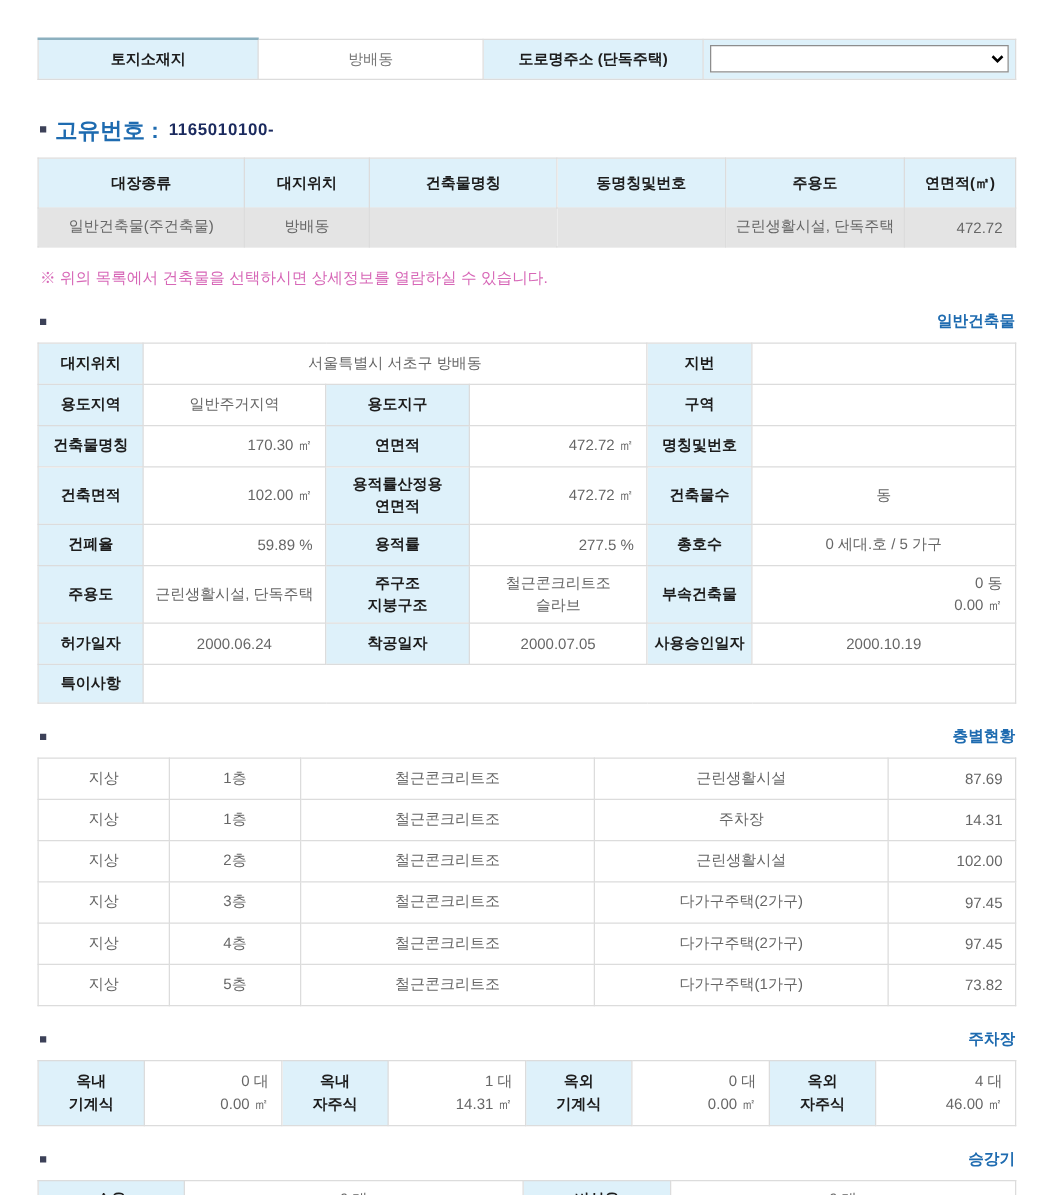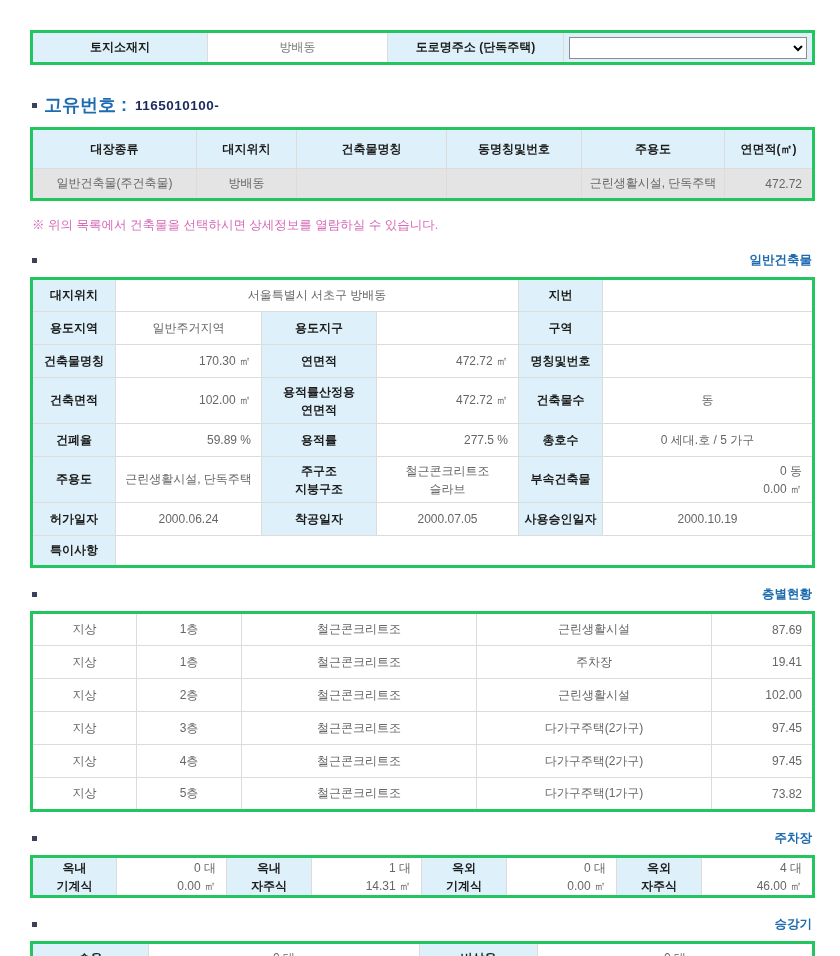--- a/index.html
+++ b/index.html
@@ -3,21 +3,21 @@
 <meta charset="utf-8">
 <style>
   * { box-sizing: border-box; }
   html,body { margin:0; padding:0; background:#fff; }
   body { width:840px; font-family:"Liberation Sans", sans-serif; color:#333; }
   .page { padding:30px 28px 24px 30px; width:840px; }
 
   table { border-collapse:collapse; table-layout:fixed; width:782px; }
   td { border:1px solid #dcdcdc; font-size:12px; height:33px; vertical-align:middle;
        padding:0 4px; overflow:hidden; }
-  table.boxed { border:3px solid #22c55e; }
+  table.boxed { border:1px solid #22c55e; }
 
   .lbl { background:#def1fa; font-weight:bold; color:#1c1c1c; text-align:center; }
   .val { color:#666; text-align:center; }
   .num { text-align:right; padding-right:10px; }
   .pre { white-space:pre-line; line-height:1.5; }
 
   
   .topbar td { height:32px; }
   .tab-active { border-top:2px solid #8cb0bf; }
   .topbar .val { color:#777; }
@@ -34,21 +34,21 @@
   .summary td { height:40px; }
   .summary .hdr { background:#def1fa; font-weight:bold; color:#1c1c1c; text-align:center; }
   .summary tr.data td { background:#e4e4e4; color:#666; height:31px; }
 
   .notice { color:#d767b7; font-size:12.5px; margin:16px 0 2px 2px; }
 
   .section-title { display:flex; align-items:center; margin:18px 0 8px 2px;
                    color:#1e6bb0; font-weight:bold; font-size:12.5px;justify-content:space-between; }
 
   tr.tall td { height:46px; }
-  .parking td { height:40px; }
+  .parking td { height:52px; }
   .short td { height:31px; }
 </style>
 </head>
 <body>
 
 <div class="page">
 
   <table class="boxed topbar">
     <colgroup>
         <col style="width:176px">
@@ -202,21 +202,21 @@
       <td class="val">1층</td>
       <td class="val">철근콘크리트조</td>
       <td class="val">근린생활시설</td>
       <td class="val num">87.69</td>
     </tr>
     <tr>
       <td class="val">지상</td>
       <td class="val">1층</td>
       <td class="val">철근콘크리트조</td>
       <td class="val">주차장</td>
-      <td class="val num">19.41</td>
+      <td class="val num">14.31</td>
     </tr>
     <tr>
       <td class="val">지상</td>
       <td class="val">2층</td>
       <td class="val">철근콘크리트조</td>
       <td class="val">근린생활시설</td>
       <td class="val num">102.00</td>
     </tr>
     <tr>
       <td class="val">지상</td>

